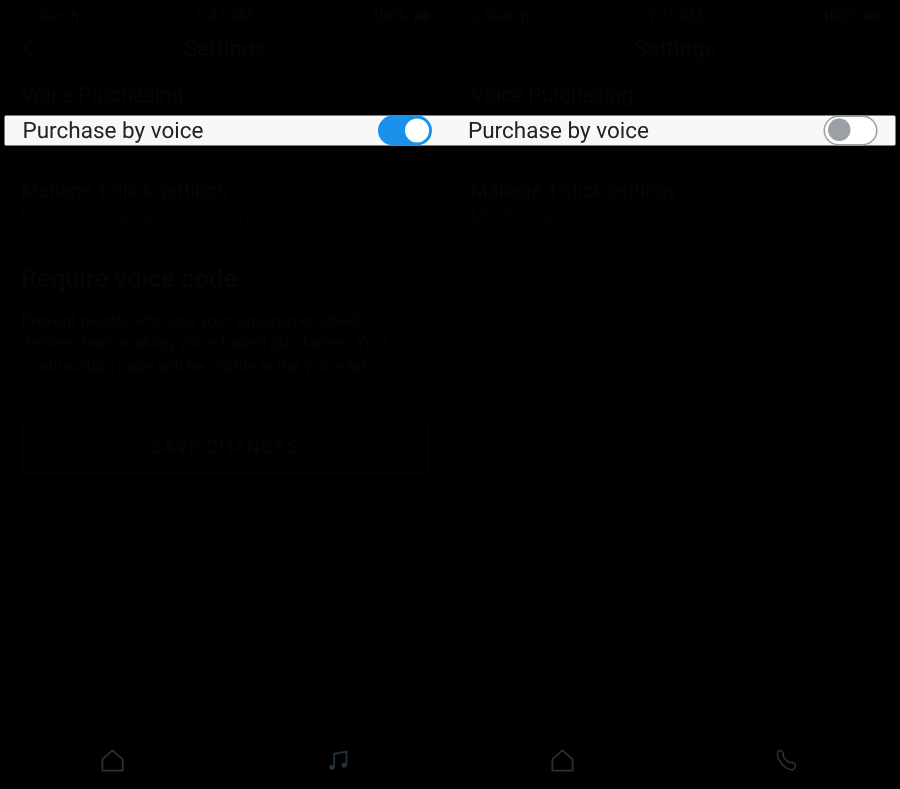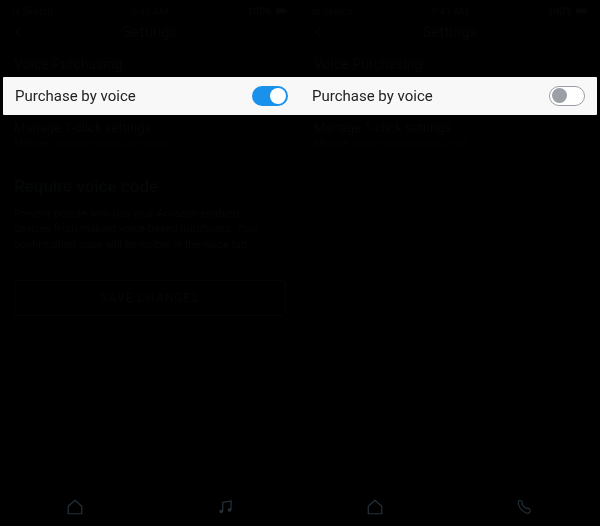--- a/index.html
+++ b/index.html
@@ -29,21 +29,21 @@
     .bg-button { margin: 12px 14px; height: 36px; border: 1px solid #1c2833; border-radius: 3px; display: flex; align-items: center; justify-content: center; font-size: 12px; letter-spacing: 1px; color: #2a3136; background: rgba(255,255,255,0.01); }
 
     .bg-bottom-nav { position: absolute; bottom: 0; left: 0; right: 0; height: 38px; display: flex; }
     .bg-bottom-nav .cell { width: 150px; display: flex; align-items: center; justify-content: center; }
     .bg-bottom-icon { width: 18px; height: 18px; color: #26323b; }
 
     
     .dim-overlay { position: absolute; inset: 0; background: rgba(0,0,0,0.88); pointer-events: none; }
 
     
-    .highlight-strip { position: absolute; left: 3px; right: 3px; top: 77px; height: 38px; background: #f8f8f8; border-radius: 1px; display: flex; box-shadow: 0 0 0 1px rgba(0,0,0,0.04); }
+    .highlight-strip { position: absolute; left: 3px; right: 3px; top: 77px; height: 20px; background: #f8f8f8; border-radius: 1px; display: flex; box-shadow: 0 0 0 1px rgba(0,0,0,0.04); }
     .hl-cell { width: 50%; display: flex; align-items: center; justify-content: space-between; padding: 0 12px; }
     .hl-label { font-size: 15px; color: #222; }
 
     
     .toggle { position: relative; width: 36px; height: 20px; border-radius: 10px; flex: 0 0 auto; }
     .toggle .knob { position: absolute; top: 2px; width: 16px; height: 16px; border-radius: 50%; background: #fff; }
     .toggle.on { background: #1a91eb; }
     .toggle.on .knob { right: 2px; }
     .toggle.off { background: #fff; border: 1.5px solid #9aa0a6; width: 36px; height: 20px; }
     .toggle.off .knob { left: 2px; top: 0.5px; width: 15px; height: 15px; background: #9aa0a6; }

